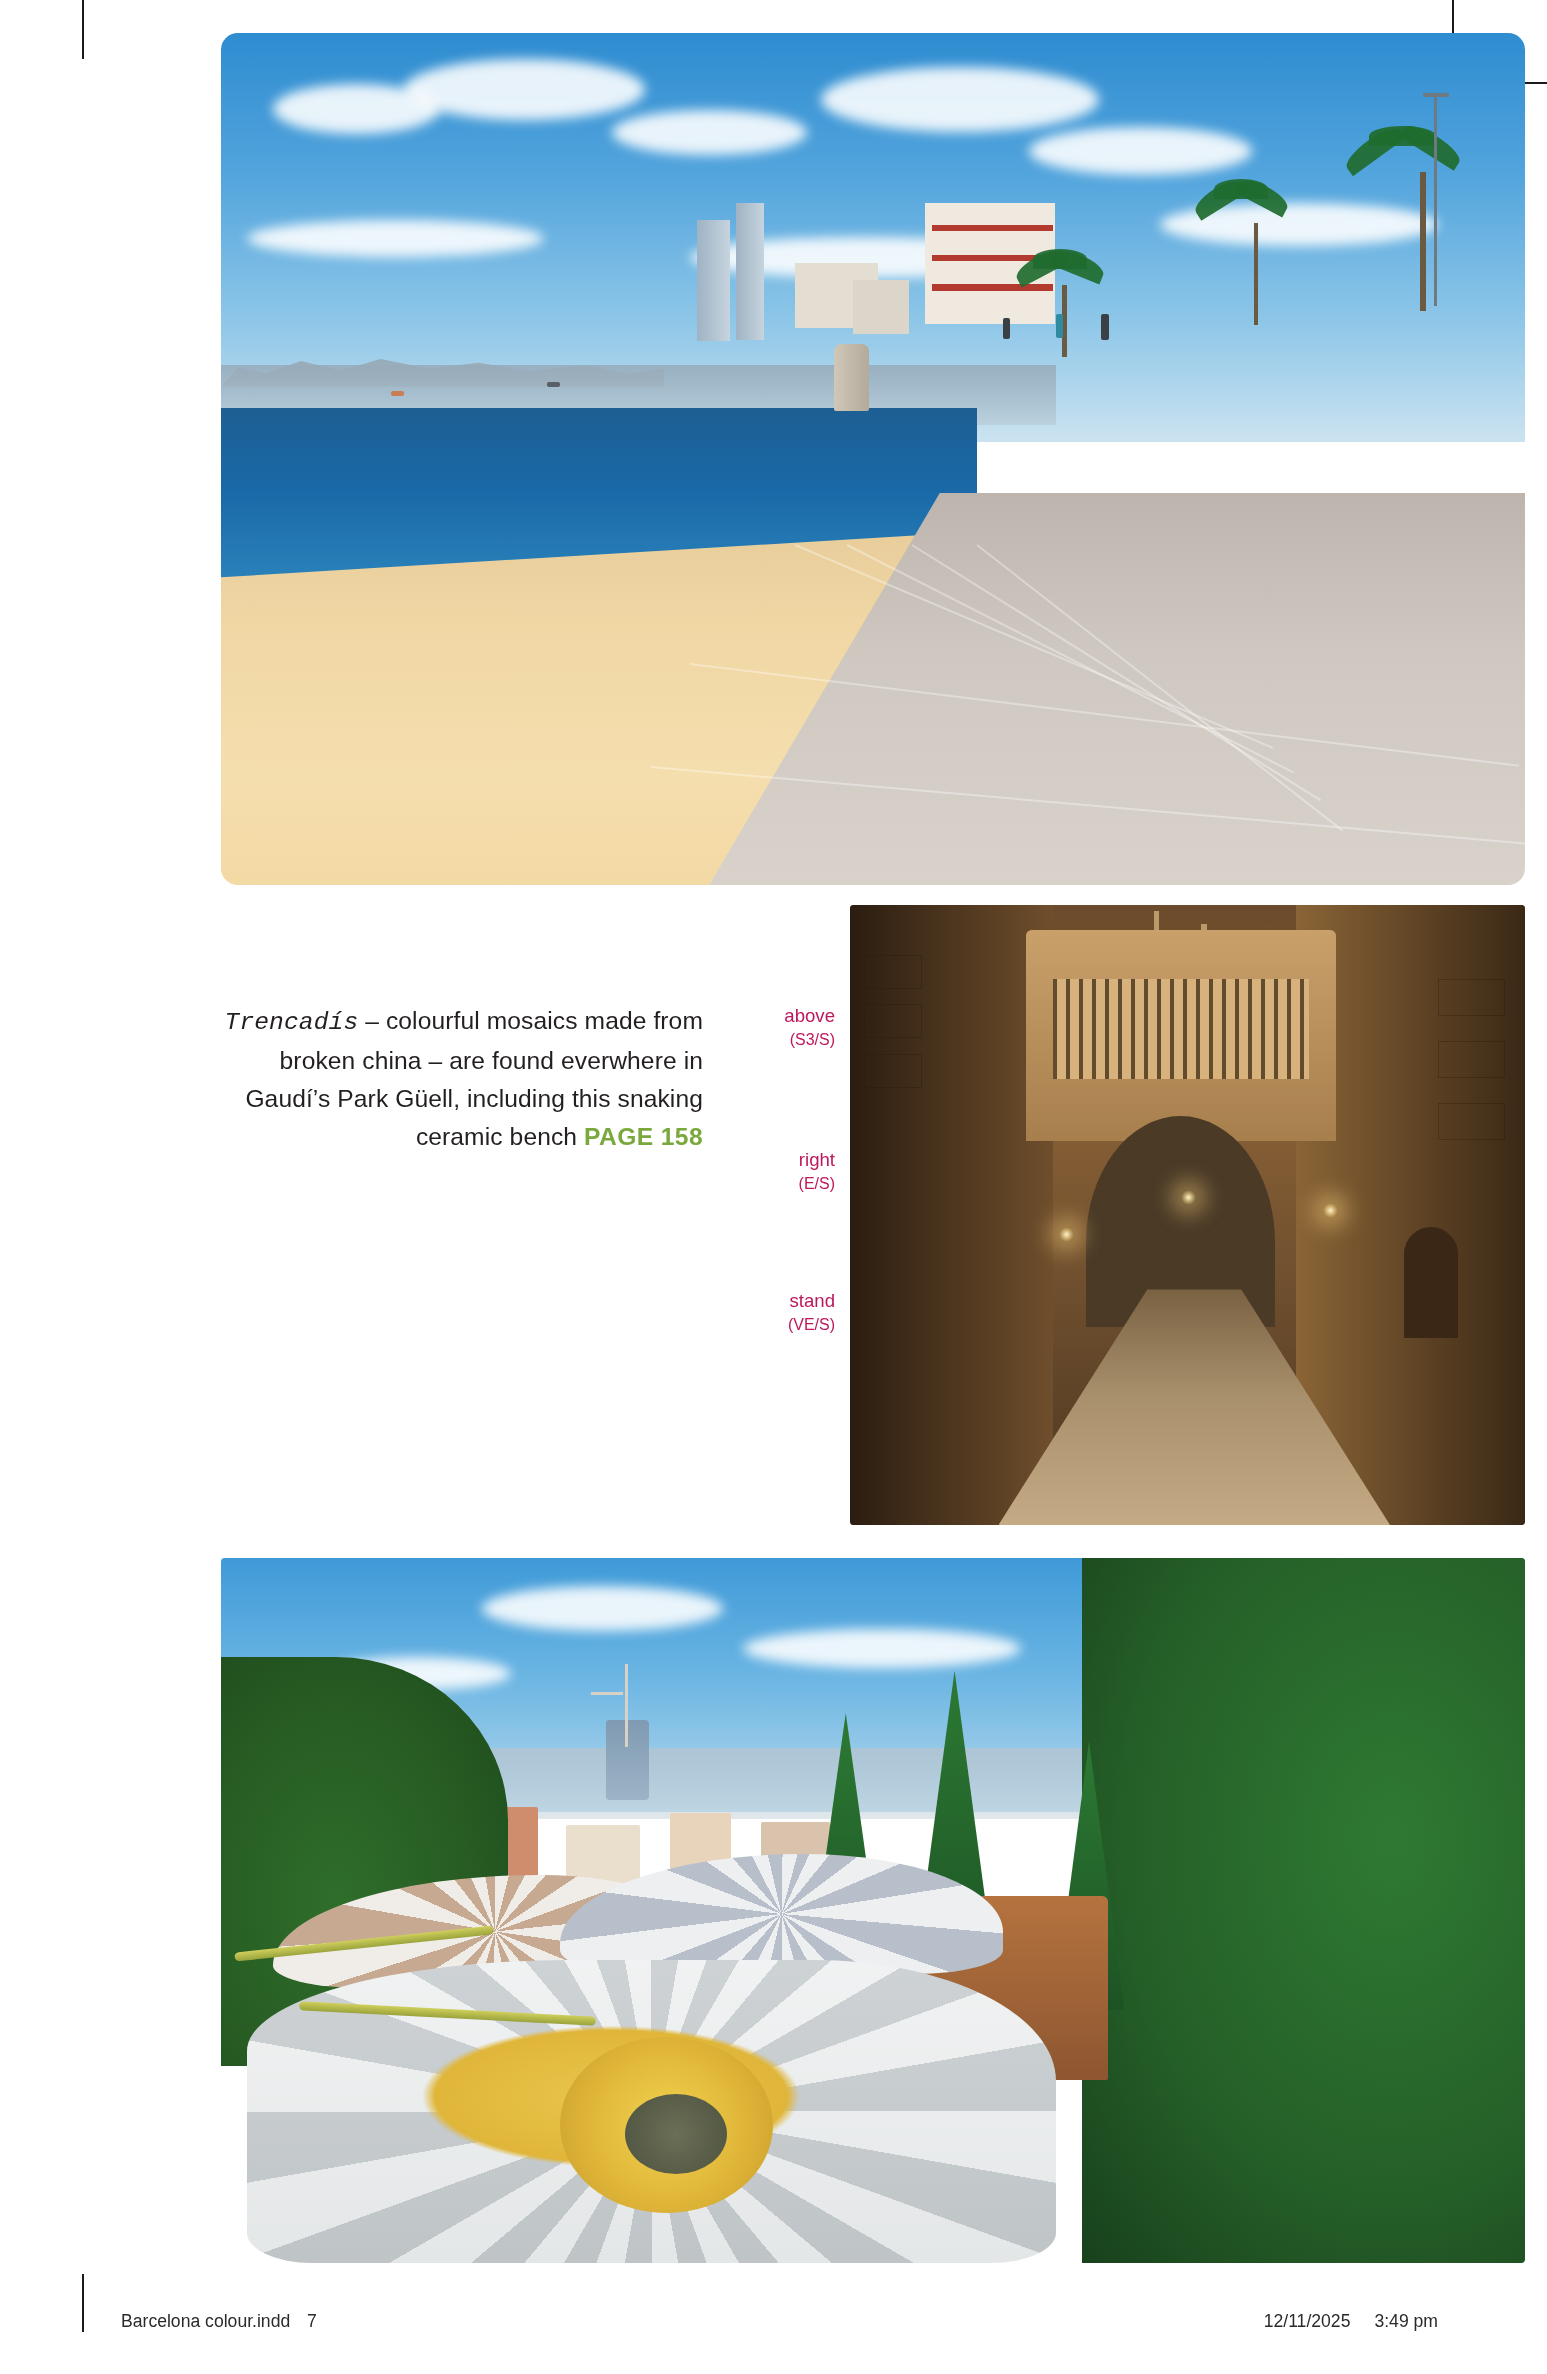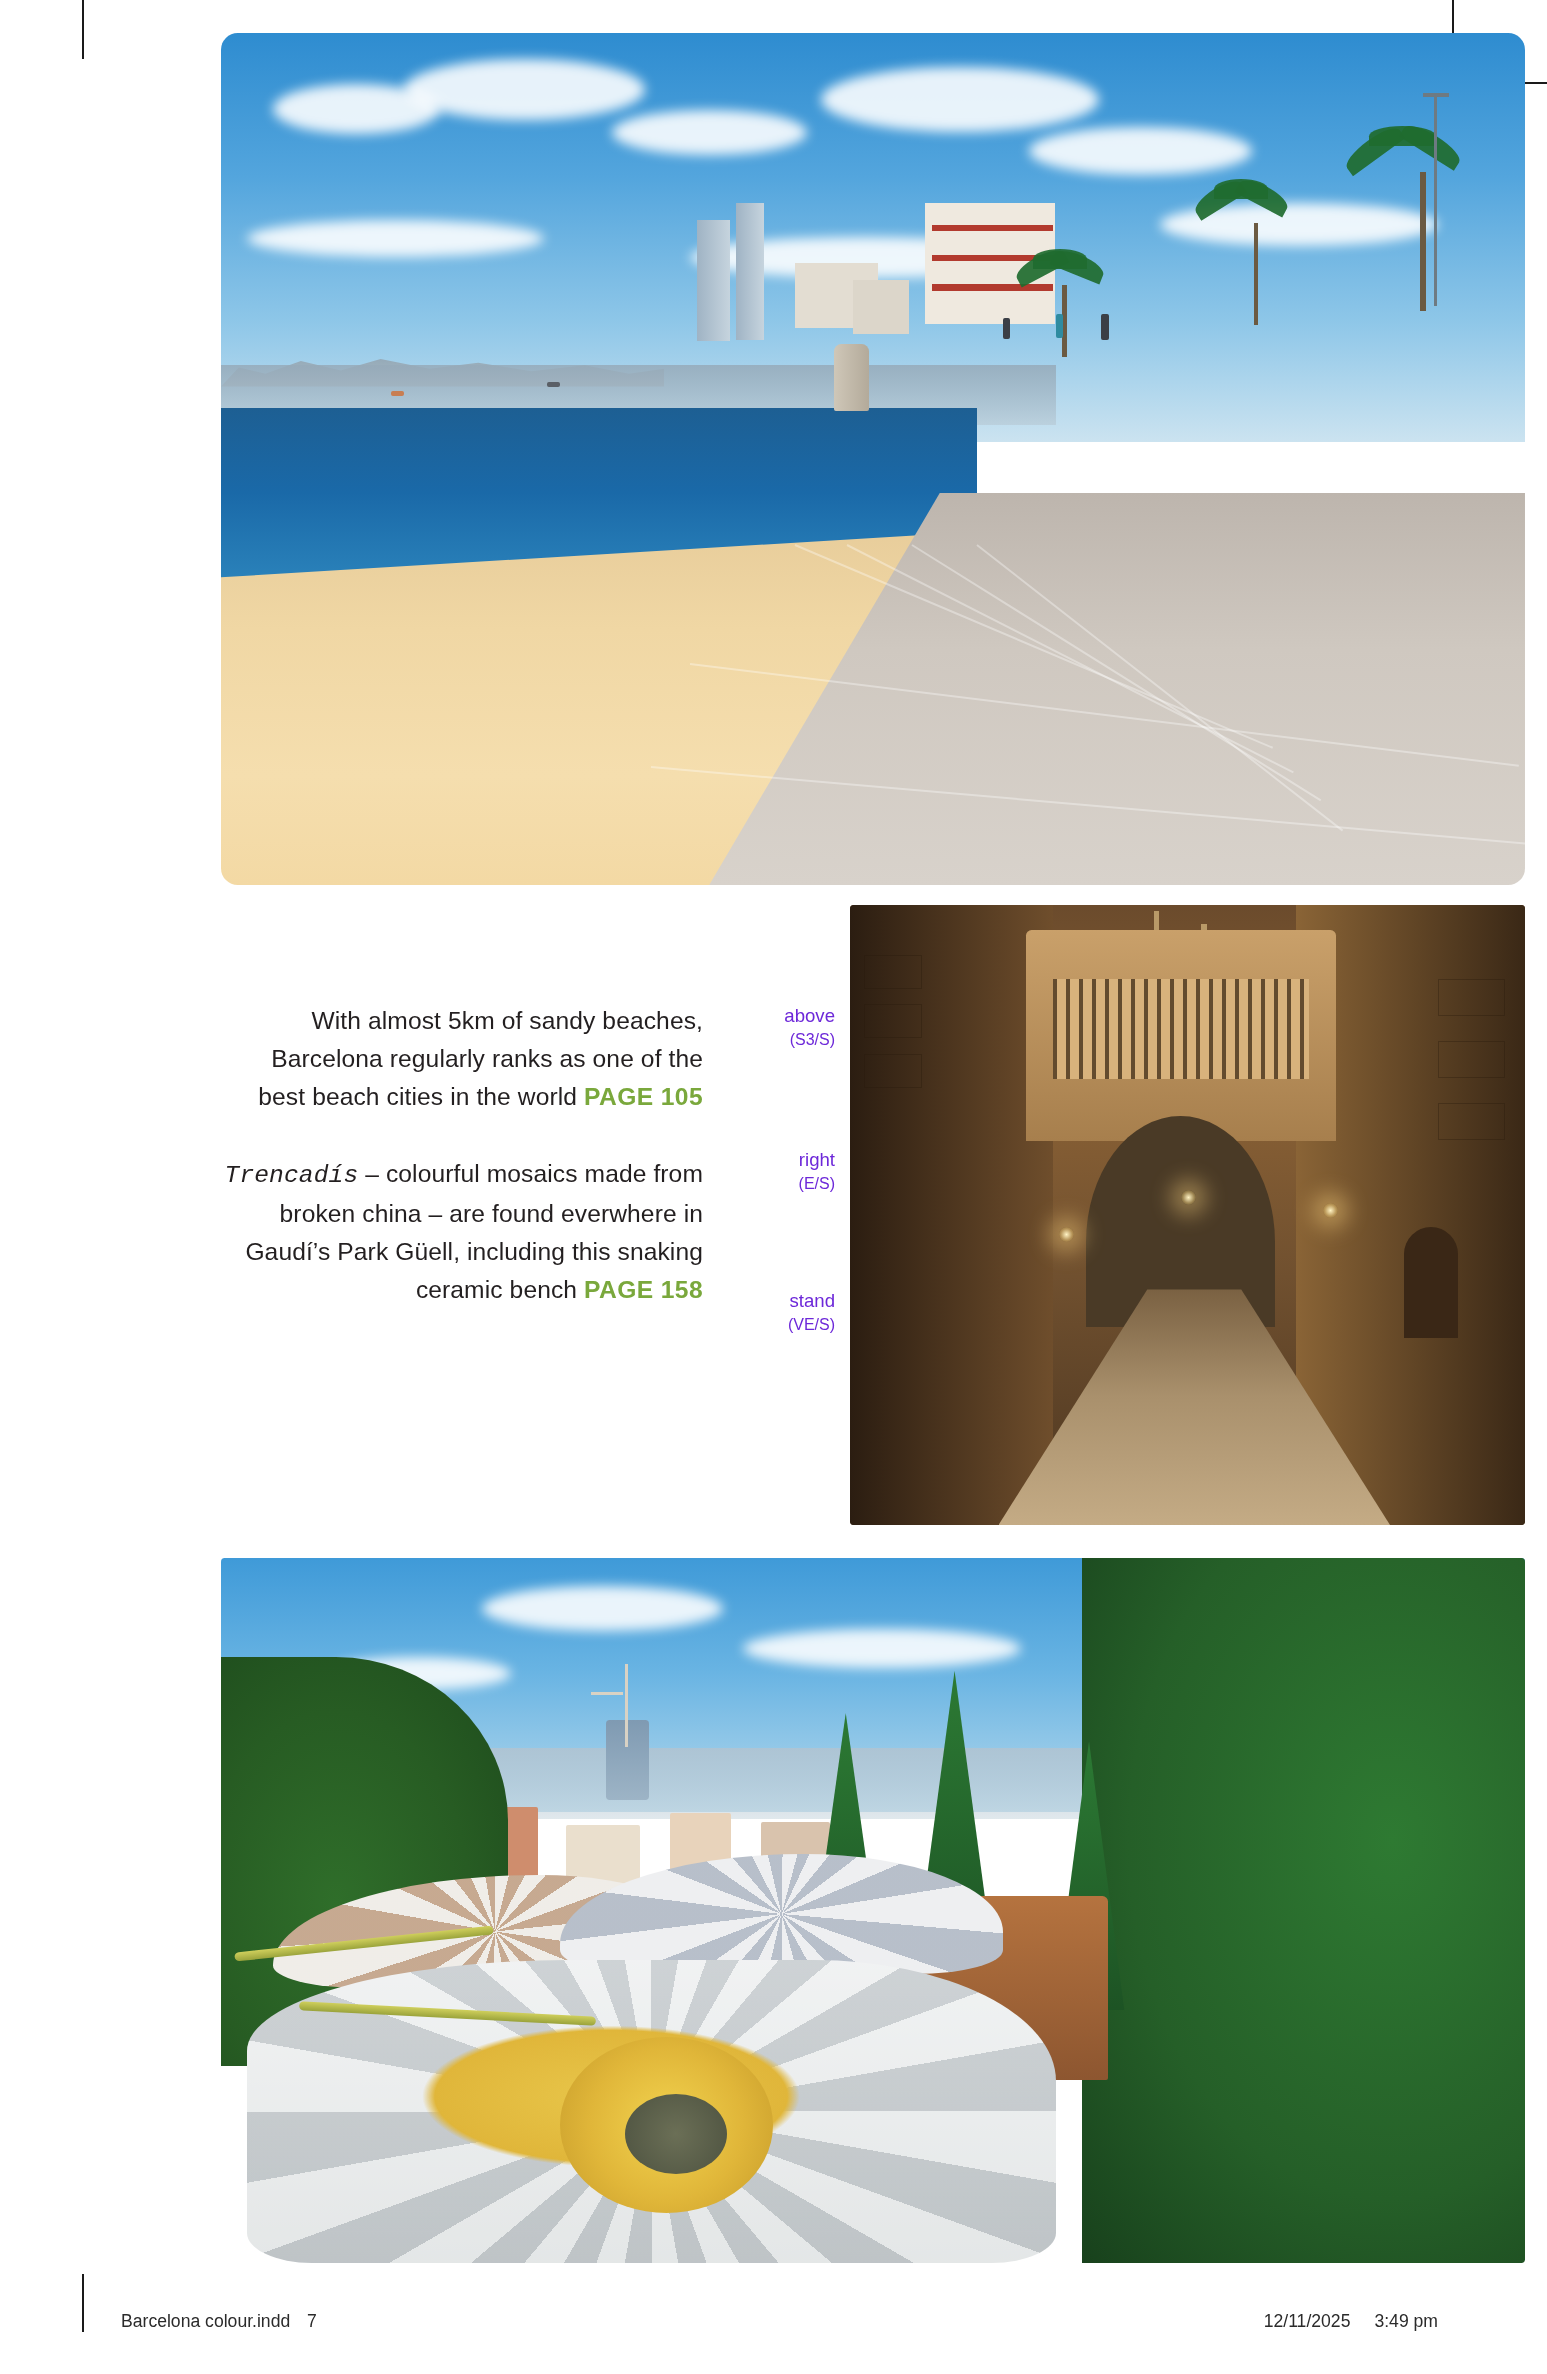--- a/index.html
+++ b/index.html
@@ -262,21 +262,21 @@
     font-weight: 700;
     letter-spacing: 0.4px;
   }
   .ital { font-style: italic; font-family: Liberation Mono, monospace; }
 
   
   .dirlabel {
     position: absolute;
     width: 111px;
     text-align: right;
-    color: #6d28d9;
+    color: #be185d;
     font-size: 18.6px;
     line-height: 24px;
     font-family: "Liberation Sans", sans-serif;
   }
   .dirlabel .sub { font-size: 16px; display: block; }
   #dir-above { left: 724px; top: 1004px; }
   #dir-right { left: 724px; top: 1148px; }
   #dir-below { left: 724px; top: 1289px; }
 
   
@@ -392,21 +392,20 @@
   <div class="goth-stone" style="left:2%;top:16%;width:56px;height:32px;"></div>
   <div class="goth-stone" style="left:2%;top:24%;width:56px;height:32px;"></div>
   <div class="goth-stone" style="right:3%;top:12%;width:65px;height:35px;"></div>
   <div class="goth-stone" style="right:3%;top:22%;width:65px;height:35px;"></div>
   <div class="goth-stone" style="right:3%;top:32%;width:65px;height:35px;"></div>
   <div style="position:absolute;right:10%;top:52%;width:54px;height:111px;background:#3a2716;border-radius:28px 28px 0 0;"></div>
 </div>
 
 <div id="caption-block">
 
-  <p class="caption-para"><span>With almost 5km of sandy beaches, Barcelona regularly ranks as one of the best beach cities in the world </span><span class="pageref">PAGE 105</span></p>
 
 
   <p class="caption-para"><span class="ital">Trencadís</span><span> – colourful mosaics made from broken china – are found everwhere in Gaudí’s Park Güell, including this snaking ceramic bench </span><span class="pageref">PAGE 158</span></p>
 </div>
 
 <div class="dirlabel" id="dir-above">
   <span>above</span>
   <span class="sub">(S3/S)</span>
 </div>
 <div class="dirlabel" id="dir-right">

